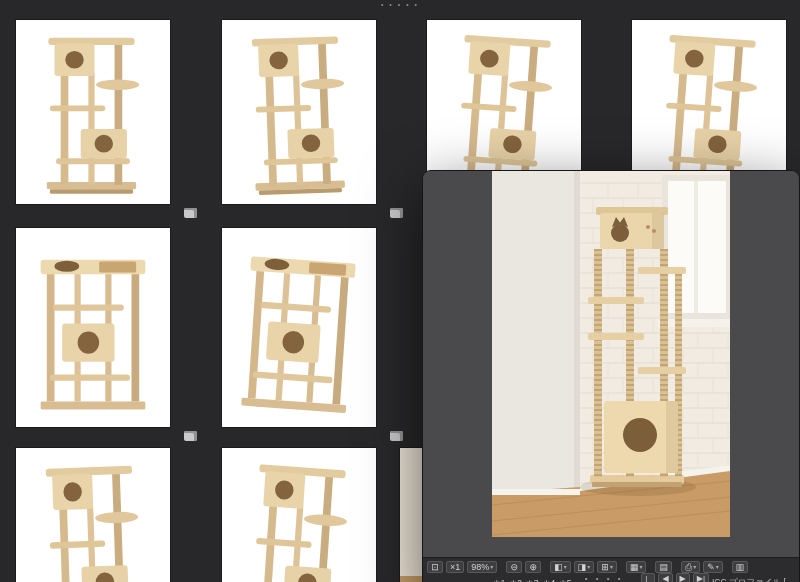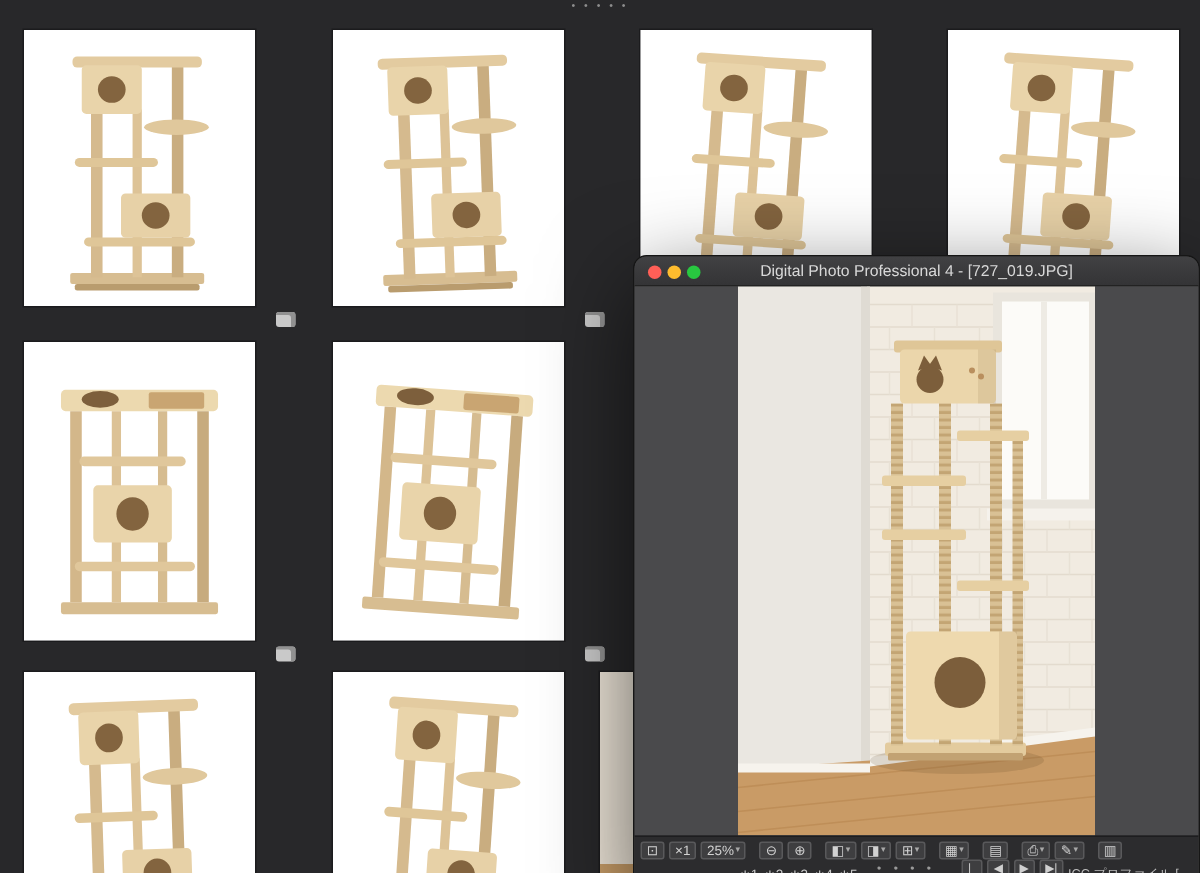--- a/index.html
+++ b/index.html
@@ -280,26 +280,20 @@
             <rect x="22" y="58" width="36" height="4" rx="2" fill="#dfc698"></rect>
             <rect x="42" y="74" width="30" height="20" rx="2" fill="#e7d1a7"></rect>
             <circle cx="57" cy="84" r="6" fill="#83643f"></circle>
             <rect x="26" y="94" width="48" height="4" rx="2" fill="#dfc698"></rect>
           </g>
         </svg>
       </div>
     </div>
 
   <div class="window">
-    <div class="titlebar">
-      <span class="light red"></span>
-      <span class="light yellow"></span>
-      <span class="light green"></span>
-      <span class="title">Digital Photo Professional 4 - [727_019.JPG]</span>
-    </div>
 
     <div class="content">
       <div class="photo" id="photo">
           <svg viewBox="0 0 238 366" preserveAspectRatio="none">
             <defs>
               <pattern id="sisal" width="8" height="5" patternUnits="userSpaceOnUse">
                 <rect width="8" height="5" fill="#d9c195"></rect>
                 <rect y="3" width="8" height="2" fill="#c3a574"></rect>
               </pattern>
             </defs>
@@ -345,21 +339,21 @@
 
     <div class="toolbar">
       <div class="trow" id="trow1">
           <span class="tbtn">
             <span>⊡</span>
           </span>
           <span class="tbtn">
             <span>×1</span>
           </span>
           <span class="tbtn gapr">
-            <span>25%</span>
+            <span>98%</span>
             <span class="arr">▾</span>
           </span>
           <span class="tbtn">
             <span>⊖</span>
           </span>
           <span class="tbtn gapr">
             <span>⊕</span>
           </span>
           <span class="tbtn">
             <span>◧</span>

